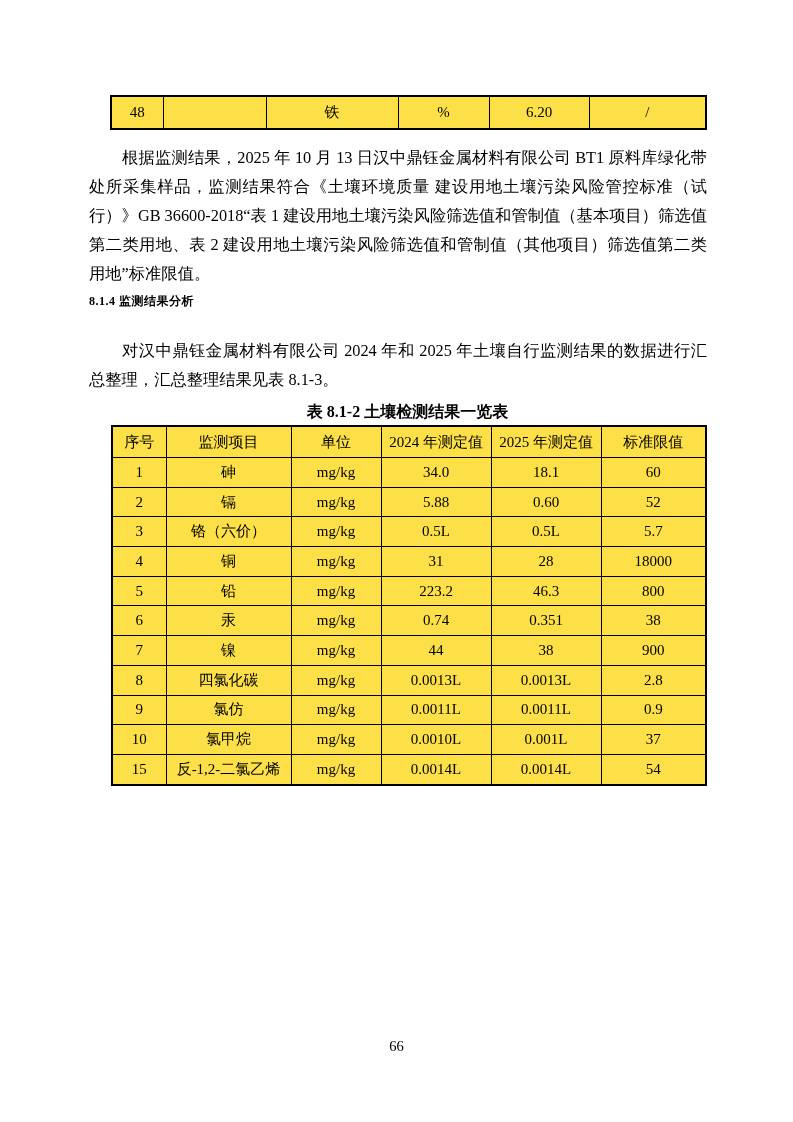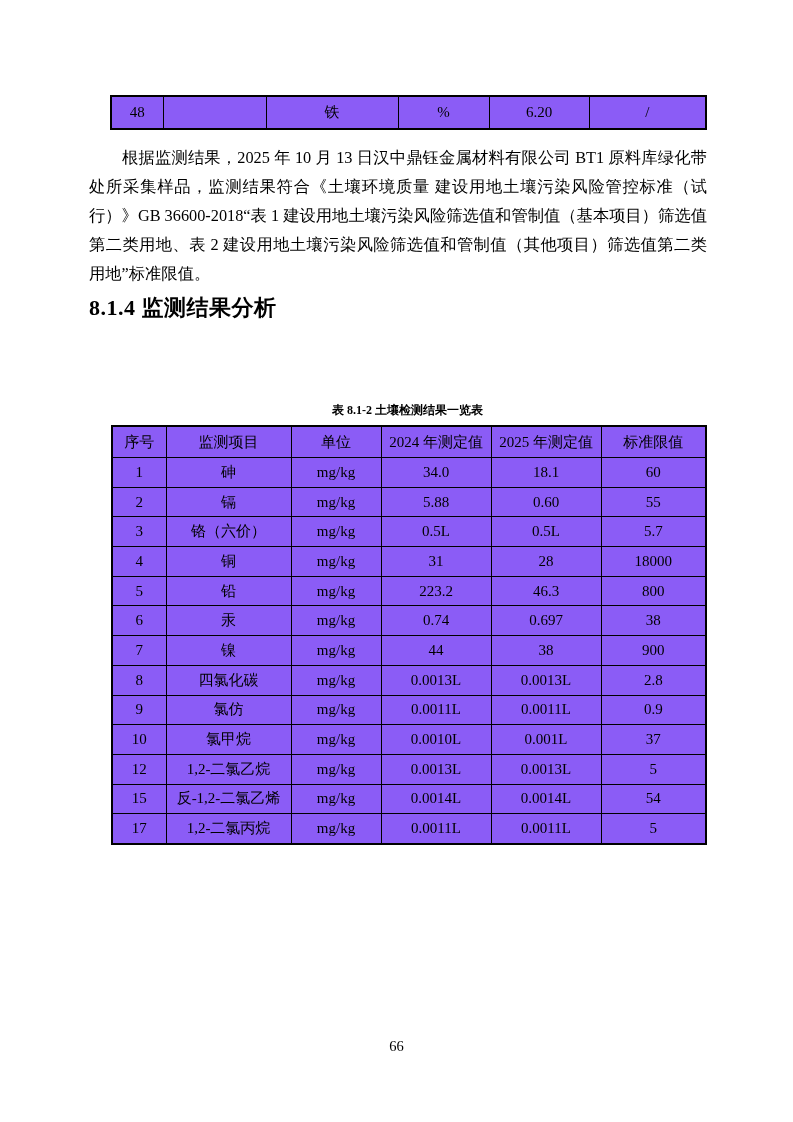--- a/index.html
+++ b/index.html
@@ -9,21 +9,21 @@
     margin:0 auto;
     background:#ffffff;
     font-family:"Liberation Serif","DejaVu Serif",serif;
     color:#000;
     overflow:hidden;
   }
   
   table.doc-table{
     border-collapse:collapse;
     table-layout:fixed;
-    background:#8b5cf6;
+    background:#fde047;
   }
   table.doc-table td, table.doc-table th{
     border:1px solid #000;
     text-align:center;
     vertical-align:middle;
     font-size:15px;
     font-weight:normal;
     padding:0 2px;
     overflow:hidden;
     white-space:nowrap;
@@ -45,28 +45,28 @@
     position:absolute;left:89px;width:618px;
     font-size:16.3px;line-height:29px;
     text-align:justify;
     text-indent:33px;
     margin:0;
   }
   .para-1{top:143px;}
   .para-2{top:336px;}
   .section-heading{
     position:absolute;left:89px;top:293px;
-    font-size:22px;font-weight:bold;
+    font-size:12px;font-weight:bold;
     margin:0;
     letter-spacing:0.5px;
   }
   .table-caption{
     position:absolute;left:110px;top:402px;width:595px;
     text-align:center;
-    font-size:12px;font-weight:bold;
+    font-size:16px;font-weight:bold;
   }
 
   
   .main-table{
     position:absolute;left:111px;top:425px;width:594px;padding-left:16px;
   }
   .main-table th{height:30px;font-weight:bold;font-size:15px;}
   .main-table td{height:28.7px;font-size:15px;}
   .main-table col:nth-child(1){width:54px;}
   .main-table col:nth-child(2){width:125px;}
@@ -103,20 +103,21 @@
           <td>6.20</td>
           <td>/</td>
         </tr>
       </tbody>
   </table>
 
   <p class="para para-1">根据监测结果，2025 年 10 月 13 日汉中鼎钰金属材料有限公司 BT1 原料库绿化带处所采集样品，监测结果符合《土壤环境质量 建设用地土壤污染风险管控标准（试行）》GB 36600-2018“表 1 建设用地土壤污染风险筛选值和管制值（基本项目）筛选值第二类用地、表 2 建设用地土壤污染风险筛选值和管制值（其他项目）筛选值第二类用地”标准限值。</p>
 
   <h2 class="section-heading">8.1.4 监测结果分析</h2>
 
+  <p class="para para-2">对汉中鼎钰金属材料有限公司 2024 年和 2025 年土壤自行监测结果的数据进行汇总整理，汇总整理结果见表 8.1-3。</p>
 
   <div class="table-caption">表 8.1-2 土壤检测结果一览表</div>
 
   <table class="doc-table main-table">
     <colgroup>
         <col>
         <col>
         <col>
         <col>
         <col>
@@ -140,21 +141,21 @@
           <td>34.0</td>
           <td>18.1</td>
           <td>60</td>
         </tr>
         <tr>
           <td>2</td>
           <td>镉</td>
           <td>mg/kg</td>
           <td>5.88</td>
           <td>0.60</td>
-          <td>55</td>
+          <td>52</td>
         </tr>
         <tr>
           <td>3</td>
           <td>铬（六价）</td>
           <td>mg/kg</td>
           <td>0.5L</td>
           <td>0.5L</td>
           <td>5.7</td>
         </tr>
         <tr>
@@ -171,21 +172,21 @@
           <td>mg/kg</td>
           <td>223.2</td>
           <td>46.3</td>
           <td>800</td>
         </tr>
         <tr>
           <td>6</td>
           <td>汞</td>
           <td>mg/kg</td>
           <td>0.74</td>
-          <td>0.697</td>
+          <td>0.351</td>
           <td>38</td>
         </tr>
         <tr>
           <td>7</td>
           <td>镍</td>
           <td>mg/kg</td>
           <td>44</td>
           <td>38</td>
           <td>900</td>
         </tr>
@@ -207,41 +208,25 @@
         </tr>
         <tr>
           <td>10</td>
           <td>氯甲烷</td>
           <td>mg/kg</td>
           <td>0.0010L</td>
           <td>0.001L</td>
           <td>37</td>
         </tr>
         <tr>
-          <td>12</td>
-          <td>1,2-二氯乙烷</td>
-          <td>mg/kg</td>
-          <td>0.0013L</td>
-          <td>0.0013L</td>
-          <td>5</td>
-        </tr>
-        <tr>
           <td>15</td>
           <td>反-1,2-二氯乙烯</td>
           <td>mg/kg</td>
           <td>0.0014L</td>
           <td>0.0014L</td>
           <td>54</td>
         </tr>
-        <tr>
-          <td>17</td>
-          <td>1,2-二氯丙烷</td>
-          <td>mg/kg</td>
-          <td>0.0011L</td>
-          <td>0.0011L</td>
-          <td>5</td>
-        </tr>
       </tbody>
   </table>
 
   <div class="page-number">66</div>
 
 </div>
 
 </body></html>

